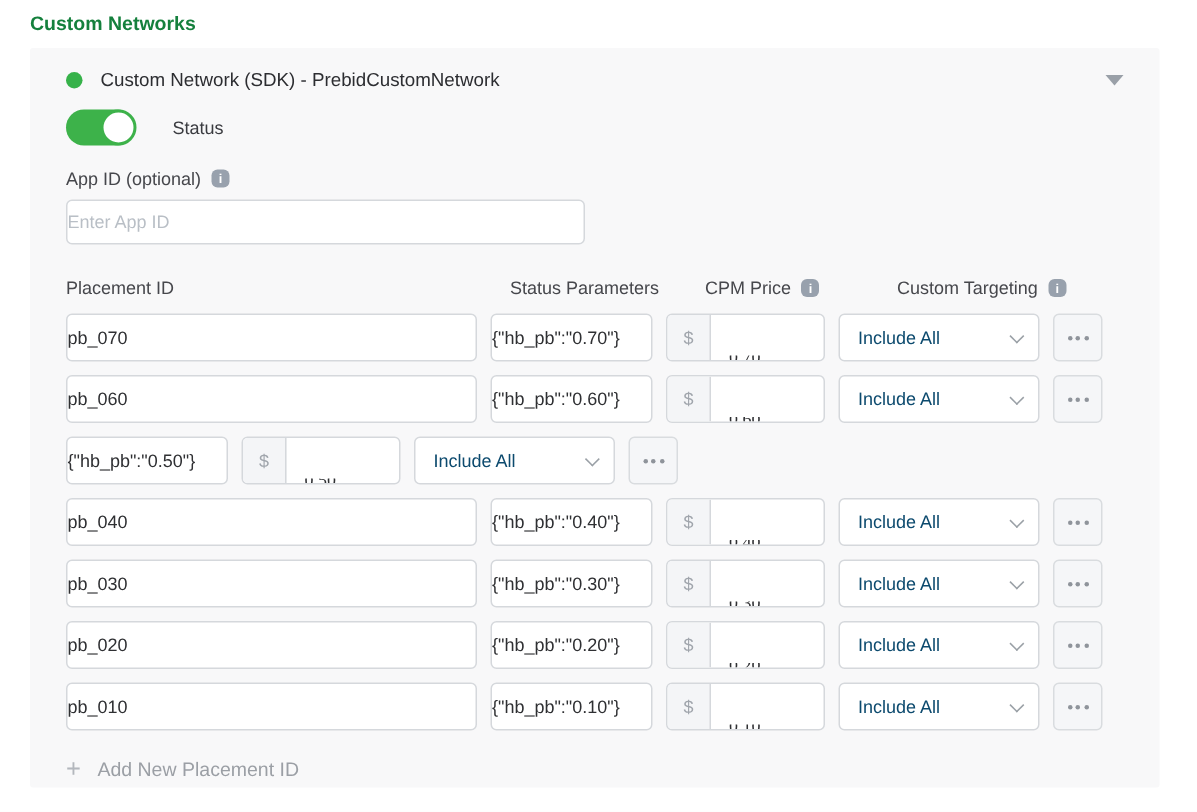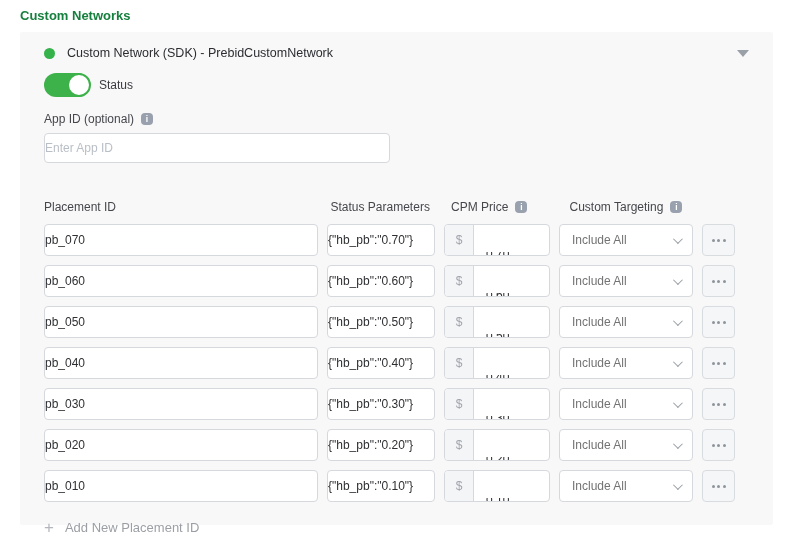--- a/index.html
+++ b/index.html
@@ -59,20 +59,21 @@
     border-left: 6px solid transparent;
     border-right: 6px solid transparent;
     border-top: 7px solid #9aa0a8;
   }
   
   .toggle-row {
     display: flex;
     align-items: center;
     margin-top: 9px;
     height: 24px;
+    gap: 16px;
   }
   .toggle {
     position: relative;
     width: 46px;
     height: 24px;
     border-radius: 12px;
     background: #3db24a;
     cursor: pointer;
     flex: 0 0 auto;
   }
@@ -130,26 +131,25 @@
   .text-input::placeholder { color: #b9bfc6; }
   .app-id {
     display: block;
     margin-top: 7px;
     width: 346px;
     height: 30px;
   }
   
   .grid-header {
     display: flex;
-    gap: 9px;
-    margin-top: 37px;
+    gap: 22px;
+    margin-top: 22px;
     font-size: 12px;
     color: #46474c;
     align-items: center;
-    justify-content: space-between;
   }
   .hdr-with-icon { display: flex; align-items: center; }
   .col-placement { width: 274px; flex: 0 0 auto; }
   .col-params    { width: 108px; flex: 0 0 auto; }
   .col-cpm       { width: 106px; flex: 0 0 auto; }
   .col-country   { width: 134px; flex: 0 0 auto; }
   .col-menu      { width: 33px;  flex: 0 0 auto; }
   .rows { margin-top: 10px; }
   .row {
     display: flex;
@@ -176,37 +176,37 @@
     border-right: 1px solid #d5d8dc;
     color: #a0a5ac;
     font-size: 12px;
   }
   .cpm-input {
     flex: 1;
     min-width: 0;
     border: none;
     outline: none;
     padding: 0 12px;
-    font-family: Liberation Sans, sans-serif;
+    font-family: Liberation Serif, serif;
     font-size: 12px;
     color: #2f3033;
     background: transparent;
     margin-top: 27px;
   }
   .select {
     display: flex;
     align-items: center;
     justify-content: space-between;
     height: 32px;
     padding: 0 12px;
     background: #ffffff;
     border: 1px solid #d5d8dc;
     border-radius: 4px;
     font-size: 12px;
-    color: #737373;
+    color: #0c4a6e;
     cursor: pointer;
   }
   .chev {
     width: 7px;
     height: 7px;
     border-right: 1.4px solid #9aa0a6;
     border-bottom: 1.4px solid #9aa0a6;
     transform: rotate(45deg) translateY(-2px);
     flex: 0 0 auto;
   }
@@ -316,21 +316,20 @@
       <span class="chev"></span>
     </div>
     <button class="menu-btn col-menu">
       <span class="d"></span>
       <span class="d"></span>
       <span class="d"></span>
     </button>
   </div>
 
   <div class="row">
-    <input class="text-input col-placement" type="text" value="pb_050" style="">
     <input class="text-input col-params" type="text" value="{&quot;hb_pb&quot;:&quot;0.50&quot;}" style="">
     <div class="cpm-group col-cpm">
       <span class="currency">$</span>
       <input class="cpm-input" type="text" value="0.50" style="">
     </div>
     <div class="select col-country">
       <span>Include All</span>
       <span class="chev"></span>
     </div>
     <button class="menu-btn col-menu">

